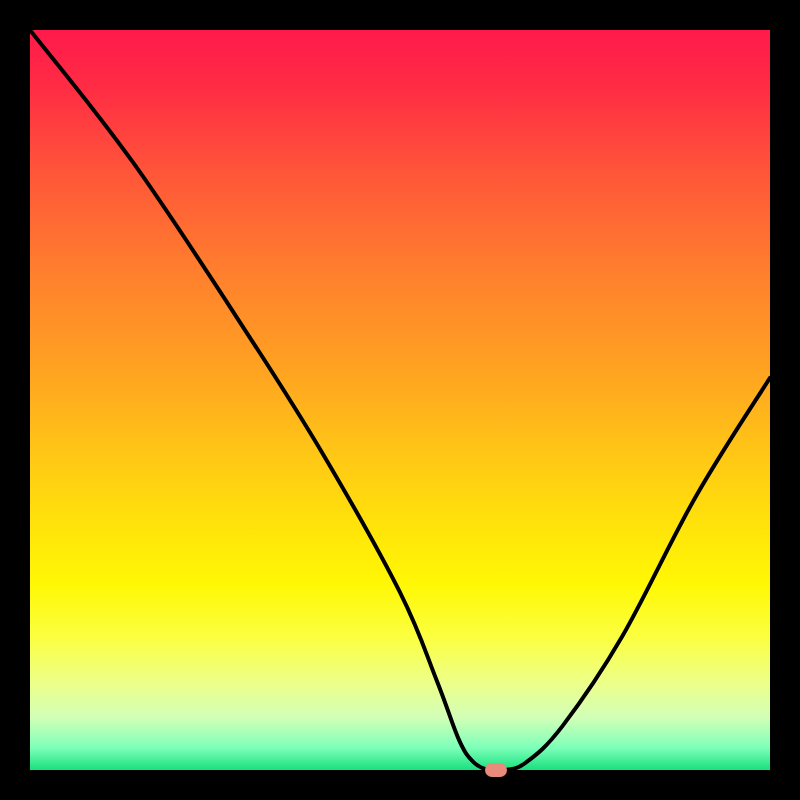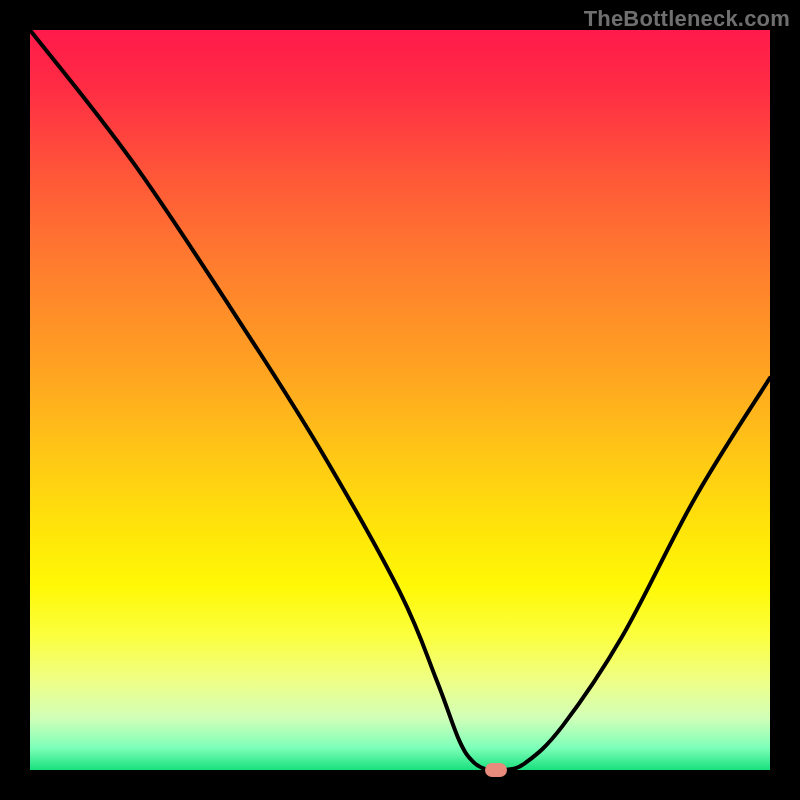--- a/index.html
+++ b/index.html
@@ -62,21 +62,20 @@
     border-radius: 7px;
     background: #e88a7c;
     transform: translate(-50%, -50%);
   }
 </style>
 </head>
 <body>
 
 <div class="frame">
 
-  <div class="watermark">TheBottleneck.com</div>
 
   <div class="plot-area">
 
     <svg class="curve" viewBox="0 0 740 740" preserveAspectRatio="none">
       <path id="curve-path" fill="none" stroke="#000" stroke-width="4" stroke-linecap="round" stroke-linejoin="round" d="M 0 0 C 18.648 23.976000000000006, 63.64000000000001 77.25600000000004, 103.60000000000001 133.20000000000005 C 143.56 189.14400000000006, 187.368 257.52000000000004, 222 310.8 C 256.632 364.08, 269.36 383.912, 296 429.2 C 322.64 474.488, 350.02 522.4399999999999, 370 562.4 C 389.98 602.36, 396.34400000000005 624.5600000000001, 407.00000000000006 651.2 C 417.65600000000006 677.84, 422.54 695.7479999999999, 429.2 710.4 C 435.85999999999996 725.052, 438.67199999999997 727.272, 444 732.6 C 449.32800000000003 737.928, 453.472 738.668, 458.8 740 C 464.12800000000004 741.332, 466.94 741.332, 473.6 740 C 480.26000000000005 738.668, 485.144 740.592, 495.8 732.6 C 506.456 724.6080000000001, 515.4839999999999 718.244, 532.8 695.6 C 550.116 672.956, 568.024 648.092, 592 606.8 C 615.976 565.5079999999999, 639.36 512.8199999999999, 666 466.2 C 692.64 419.58, 726.68 369.11199999999997, 740 347.79999999999995"></path>
     </svg>
 
     <div id="marker" class="marker" style="left: 466.2px; top: 740px;"></div>
   </div>
 </div>

